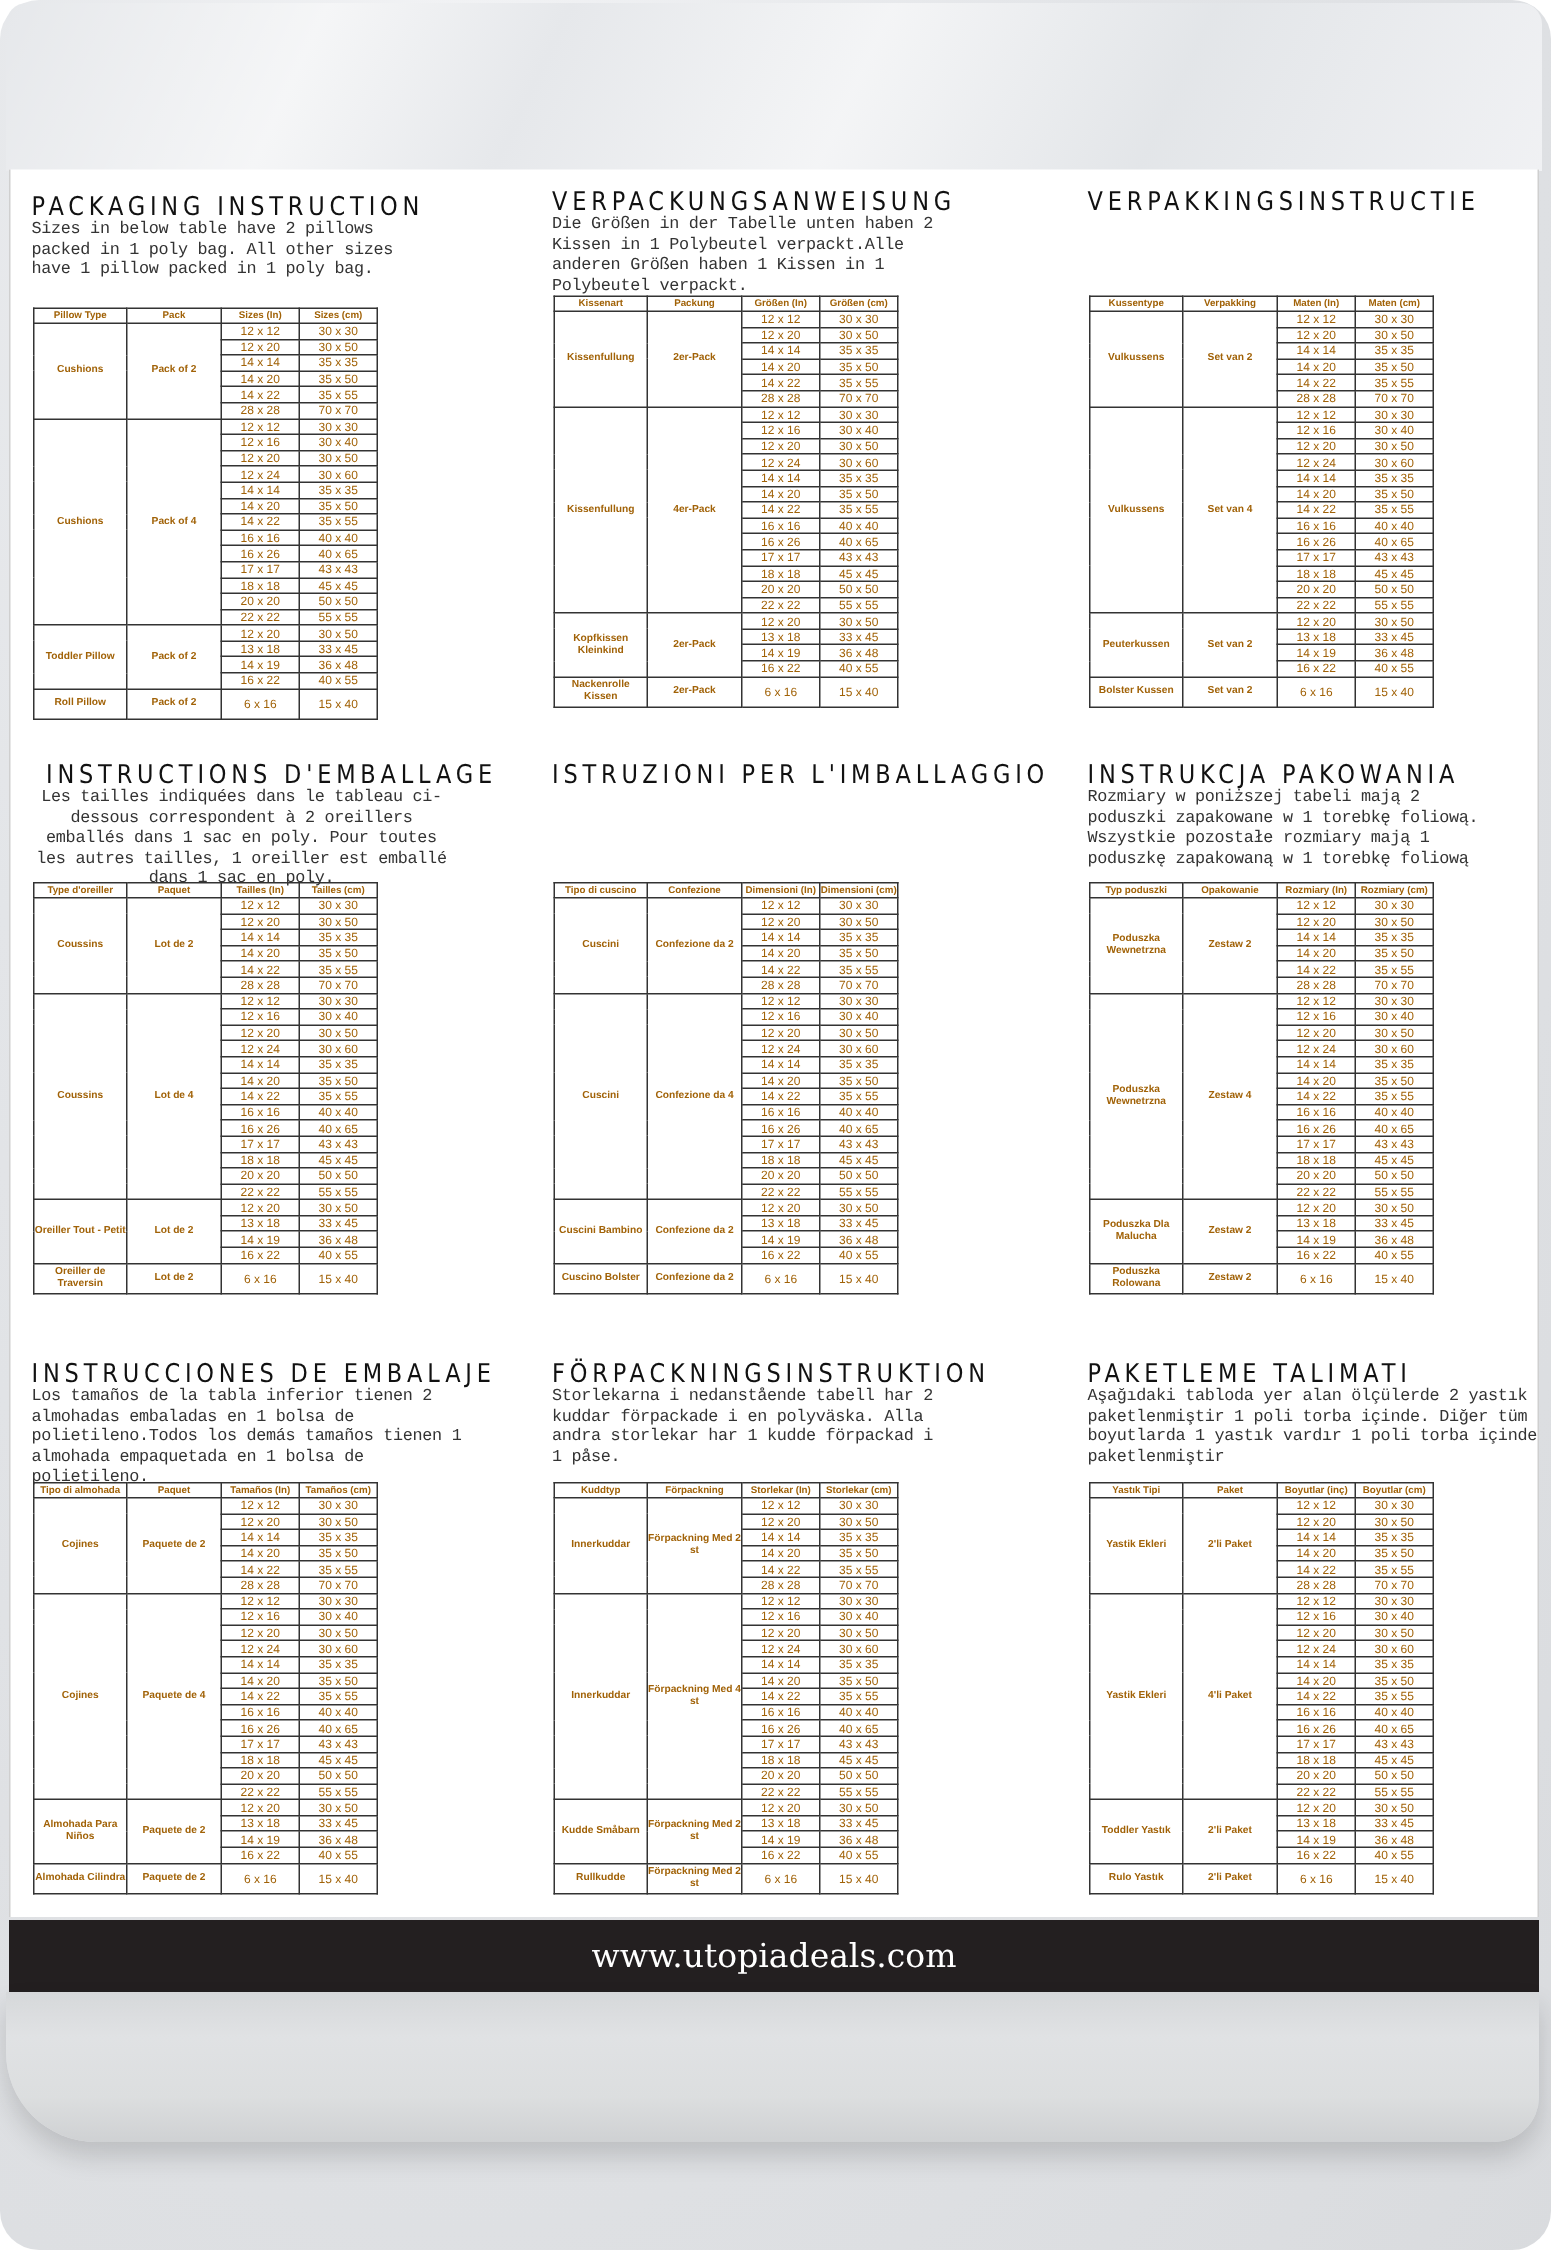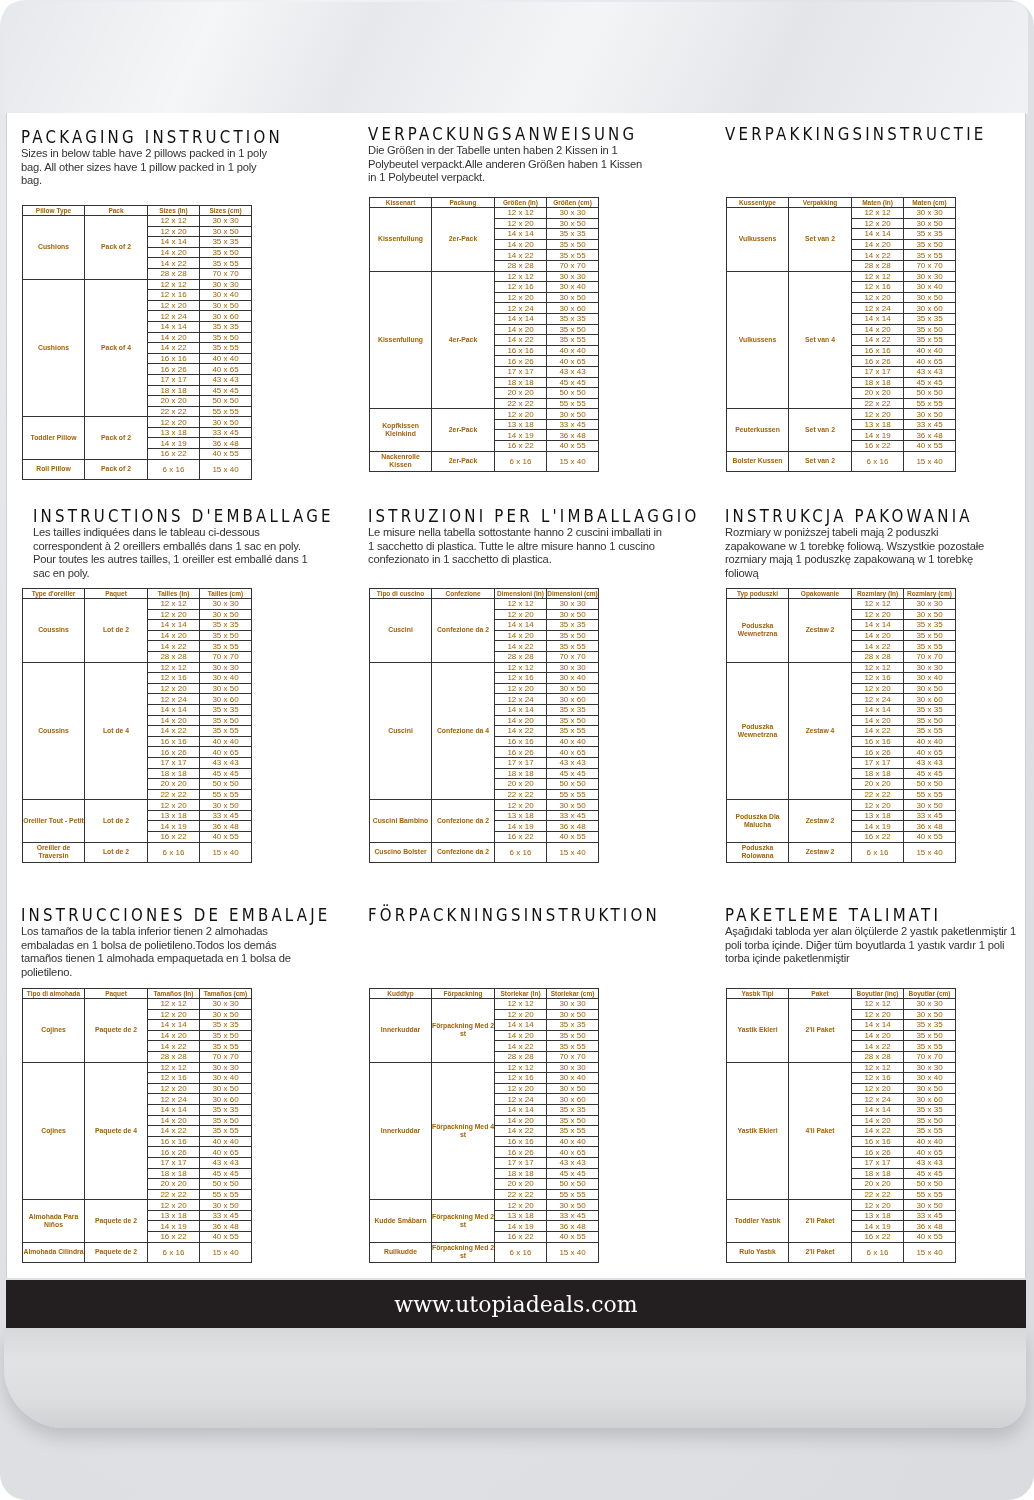--- a/index.html
+++ b/index.html
@@ -58,21 +58,21 @@
       color: #111;
       transform: scaleY(1.15);
       transform-origin: left top;
       white-space: nowrap;
     }
     .section p {
       margin: 2px 0 0 0;
       font-size: 11.2px;
       line-height: 13.5px;
       color: #333;
-      font-family: Liberation Sans, sans-serif;
+      font-family: Liberation Mono, monospace;
       letter-spacing: -0.2px;
     }
     table.sizes {
       border-collapse: collapse;
       position: absolute;
       font-family: "Liberation Sans", sans-serif;
       color: #a16207;
     }
     table.sizes th, table.sizes td {
       border: 1px solid #333;
@@ -115,38 +115,38 @@
   <h2>PACKAGING INSTRUCTION</h2>
   <p style="width:255px;">Sizes in below table have 2 pillows packed in 1 poly bag. All other sizes have 1 pillow packed in 1 poly bag.</p>
 </div>
 <div class="section" style="left:368px; top:124px;">
   <h2>VERPACKUNGSANWEISUNG</h2>
   <p style="width:275px;">Die Größen in der Tabelle unten haben 2 Kissen in 1 Polybeutel verpackt.Alle anderen Größen haben 1 Kissen in 1 Polybeutel verpackt.</p>
 </div>
 <div class="section" style="left:725px; top:124px;">
   <h2>VERPAKKINGSINSTRUCTIE</h2>
 </div>
-<div class="section" style="left:33px; top:506px;">
+<div class="section" style="left:21px; top:506px;text-align:center;">
   <h2>INSTRUCTIONS D'EMBALLAGE</h2>
   <p style="width:280px;">Les tailles indiquées dans le tableau ci-dessous correspondent à 2 oreillers emballés dans 1 sac en poly. Pour toutes les autres tailles, 1 oreiller est emballé dans 1 sac en poly.</p>
 </div>
 <div class="section" style="left:368px; top:506px;">
   <h2>ISTRUZIONI PER L'IMBALLAGGIO</h2>
-  <p style="width:300px;">Le misure nella tabella sottostante hanno 2 cuscini imballati in 1 sacchetto di plastica. Tutte le altre misure hanno 1 cuscino confezionato in 1 sacchetto di plastica.</p>
 </div>
 <div class="section" style="left:725px; top:506px;">
   <h2>INSTRUKCJA PAKOWANIA</h2>
   <p style="width:270px;">Rozmiary w poniższej tabeli mają 2 poduszki zapakowane w 1 torebkę foliową. Wszystkie pozostałe rozmiary mają 1 poduszkę zapakowaną w 1 torebkę foliową</p>
 </div>
 <div class="section" style="left:21px; top:905px;">
   <h2>INSTRUCCIONES DE EMBALAJE</h2>
   <p style="width:290px;">Los tamaños de la tabla inferior tienen 2 almohadas embaladas en 1 bolsa de polietileno.Todos los demás tamaños tienen 1 almohada empaquetada en 1 bolsa de polietileno.</p>
 </div>
 <div class="section" style="left:368px; top:905px;">
   <h2>FÖRPACKNINGSINSTRUKTION</h2>
+  <p style="width:260px;">Storlekarna i nedanstående tabell har 2 kuddar förpackade i en polyväska. Alla andra storlekar har 1 kudde förpackad i 1 påse.</p>
 </div>
 <div class="section" style="left:725px; top:905px;">
   <h2>PAKETLEME TALIMATI</h2>
   <p style="width:300px;">Aşağıdaki tabloda yer alan ölçülerde 2 yastık paketlenmiştir 1 poli torba içinde. Diğer tüm boyutlarda 1 yastık vardır 1 poli torba içinde paketlenmiştir</p>
 </div>
 
 <table class="sizes" style="left:22px; top:205px;">
     <thead>
       <tr>
         <th class="col-type">Pillow Type</th>

